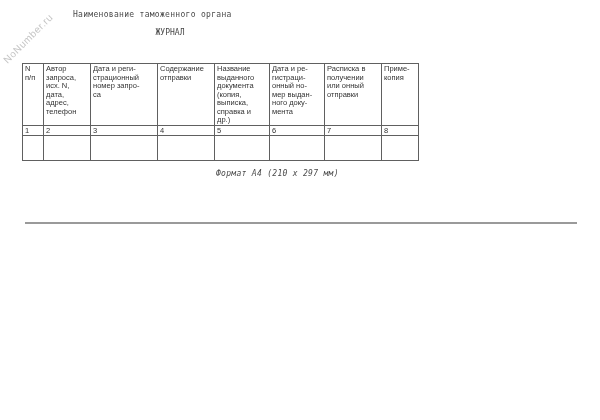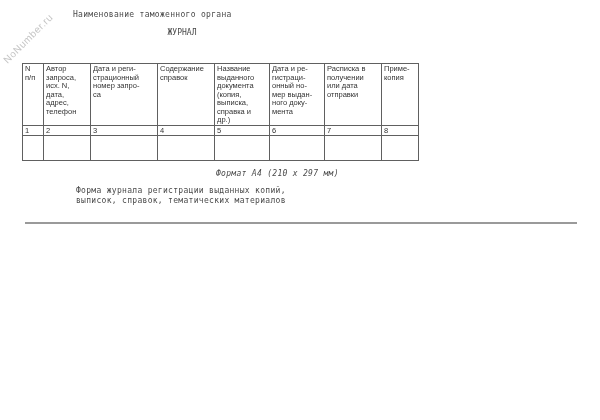--- a/index.html
+++ b/index.html
@@ -26,21 +26,21 @@
   .org-caption {
     position:absolute;
     left:25px; top:10px;
     font-size:8px;
     letter-spacing:.3px;
     color:#4a4a4a;
     margin-left:48px;
   }
   .title-block {
     position:absolute;
-    left:36px; top:28px; width:292px;
+    left:24px; top:28px; width:292px;
     text-align:center;
     font-size:8px;
     line-height:9.5px;
     color:#4a4a4a;
   }
   .doc-subtitle { white-space:pre-line; }
   .reg-table {
     position:absolute;
     left:22px; top:63px;
     border-collapse:collapse;
@@ -116,37 +116,37 @@
 запроса,
 исх. N,
 дата,
 адрес,
 телефон</td>
         <td>Дата и реги-
 страционный
 номер запро-
 са</td>
         <td>Содержание
-справок</td>
+отправки</td>
         <td>Название
 выданного
 документа
 (копия,
 выписка,
 справка и
 др.)</td>
         <td>Дата и ре-
 гистраци-
 онный но-
 мер выдан-
 ного доку-
 мента</td>
         <td>Расписка в
 получении
-или дата
+или онный
 отправки</td>
         <td>Приме-
 копия</td>
       </tr>
       <tr class="number-row">
         <td>1</td>
         <td>2</td>
         <td>3</td>
         <td>4</td>
         <td>5</td>
@@ -162,18 +162,16 @@
         <td></td>
         <td></td>
         <td></td>
         <td></td>
       </tr>
     </tbody>
   </table>
 
   <div class="format-note">Формат А4 (210 х 297 мм)</div>
 
-  <div class="form-caption">Форма журнала регистрации выданных копий,
-выписок, справок, тематических материалов</div>
 
   <div class="bottom-rule"></div>
 
 </div>
 
 </body></html>

